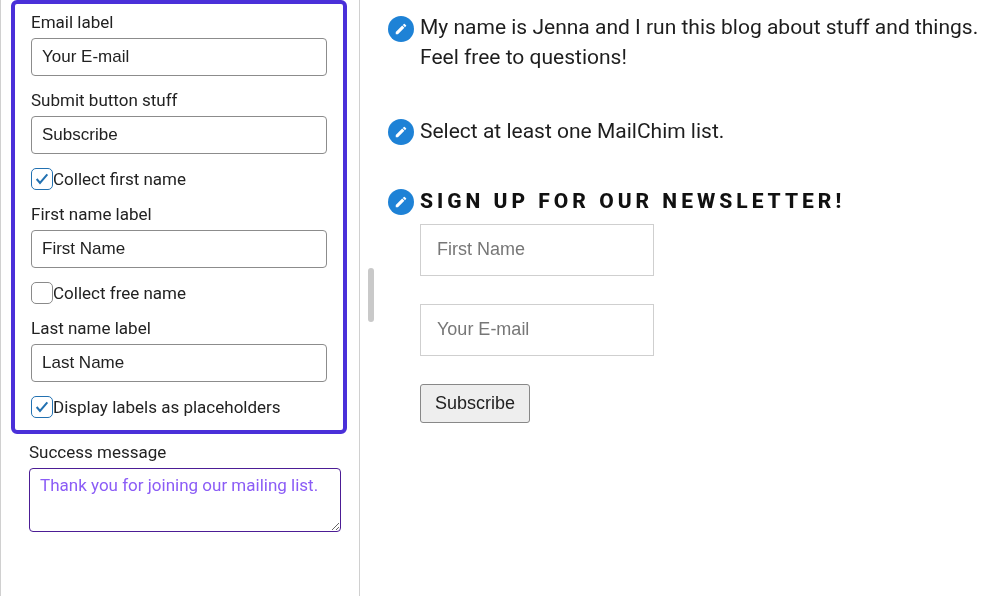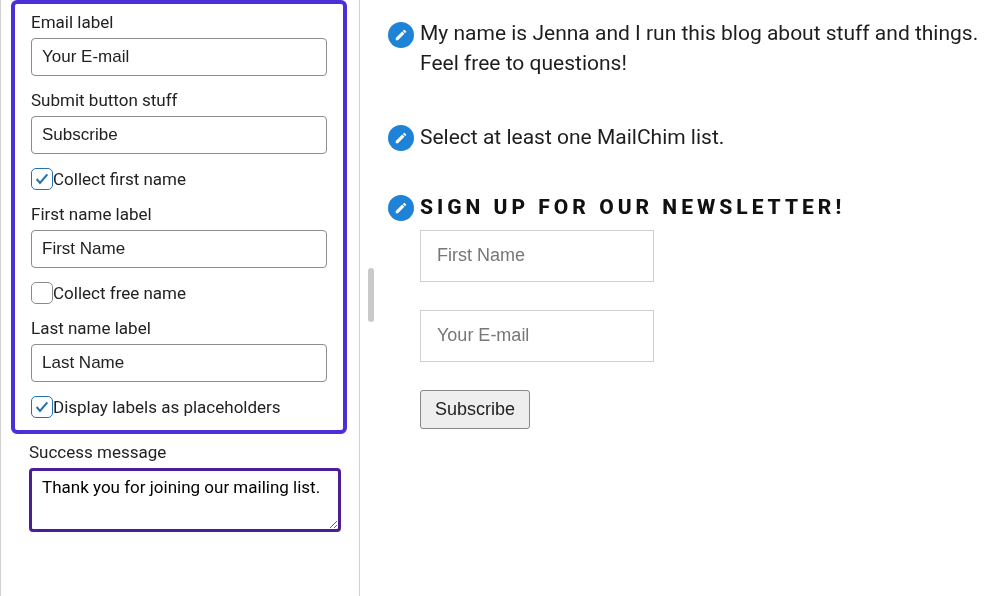--- a/index.html
+++ b/index.html
@@ -45,24 +45,24 @@
       border: 1px solid #8c8c8c;
       border-radius: 4px;
       background: #fff;
       color: #222;
     }
     .textarea-input {
       width: 100%;
       height: 64px;
       padding: 6px 10px;
       font-size: 17px;
-      border: 3px solid #4c1d95;
+      border: 1px solid #4c1d95;
       border-radius: 4px;
       background: #fff;
-      color: #000000;
+      color: #8b5cf6;
       resize: both;
       font-family: inherit;
     }
     .checkbox-row {
       display: flex;
       align-items: center;
       gap: 0;
       margin-bottom: 14px;
       margin-top: 6px;
     }
@@ -93,21 +93,21 @@
       top: 268px;
       width: 6px;
       height: 54px;
       background: #c9c9c9;
       border-radius: 3px;
     }
 
     
     .preview-panel {
       flex: 1;
-      padding: 18px 0 0 0;
+      padding: 12px 0 0 0;
       position: relative;
     }
     .edit-badge {
       width: 26px; height: 26px;
       border-radius: 50%;
       background: #1e82d6;
       display: inline-flex;
       align-items: center;
       justify-content: center;
       position: absolute;

